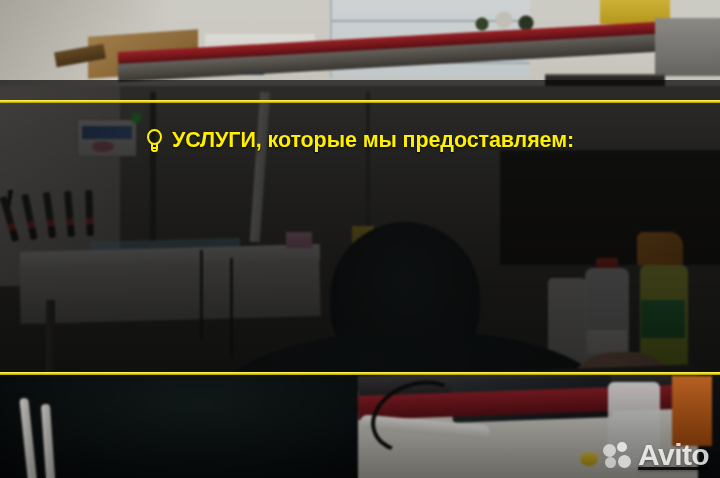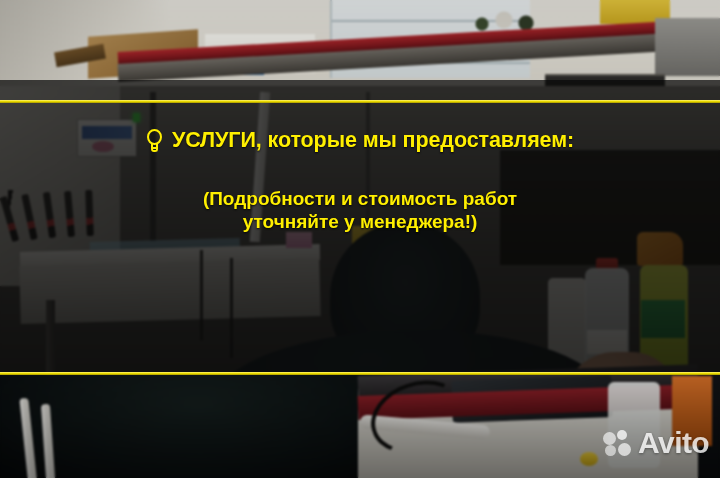--- a/index.html
+++ b/index.html
@@ -349,24 +349,25 @@
     font-size:19px; font-weight:bold;
     line-height:23px;
     text-shadow:0 1px 2px rgba(0,0,0,.85);
     white-space:pre-line;
   }
   #para-1 { margin-top:32px; }
   #para-2 { margin-top:34px; }
 
   
   #avito-watermark {
-    position:absolute; right:11px; bottom:20px;
+    position:absolute; right:11px; bottom:8px;
     display:flex; align-items:center; gap:5px;
     z-index:8;
     opacity:.86;
+    text-decoration:underline;
   }
   .avito-dots {
     position:relative; width:30px; height:27px; flex:0 0 auto;
   }
   .avito-dots i {
     position:absolute; display:block; border-radius:50%;
     background:rgba(255,255,255,.80);
   }
   .d1 { left:0px;  top:2px;  width:13px; height:13px; background:rgba(255,255,255,.72)!important; }
   .d2 { left:14px; top:0px;  width:10px; height:10px; background:rgba(255,255,255,.88)!important; }
@@ -473,22 +474,20 @@
     <div class="headline">
       <span class="bulb-icon">
         <span class="glass"></span>
         <span class="base"></span>
         <span class="filament"></span>
       </span>
       <span>УСЛУГИ, которые мы предоставляем:</span>
     </div>
 
 
-    <div class="para" id="para-2">(Подробности и стоимость работ
-уточняйте у менеджера!)</div>
   </div>
 
   <div id="avito-watermark">
     <span class="avito-dots">
       <i class="d1"></i>
       <i class="d2"></i>
       <i class="d3"></i>
       <i class="d4"></i>
     </span>
     <span class="avito-word">Avito</span>

